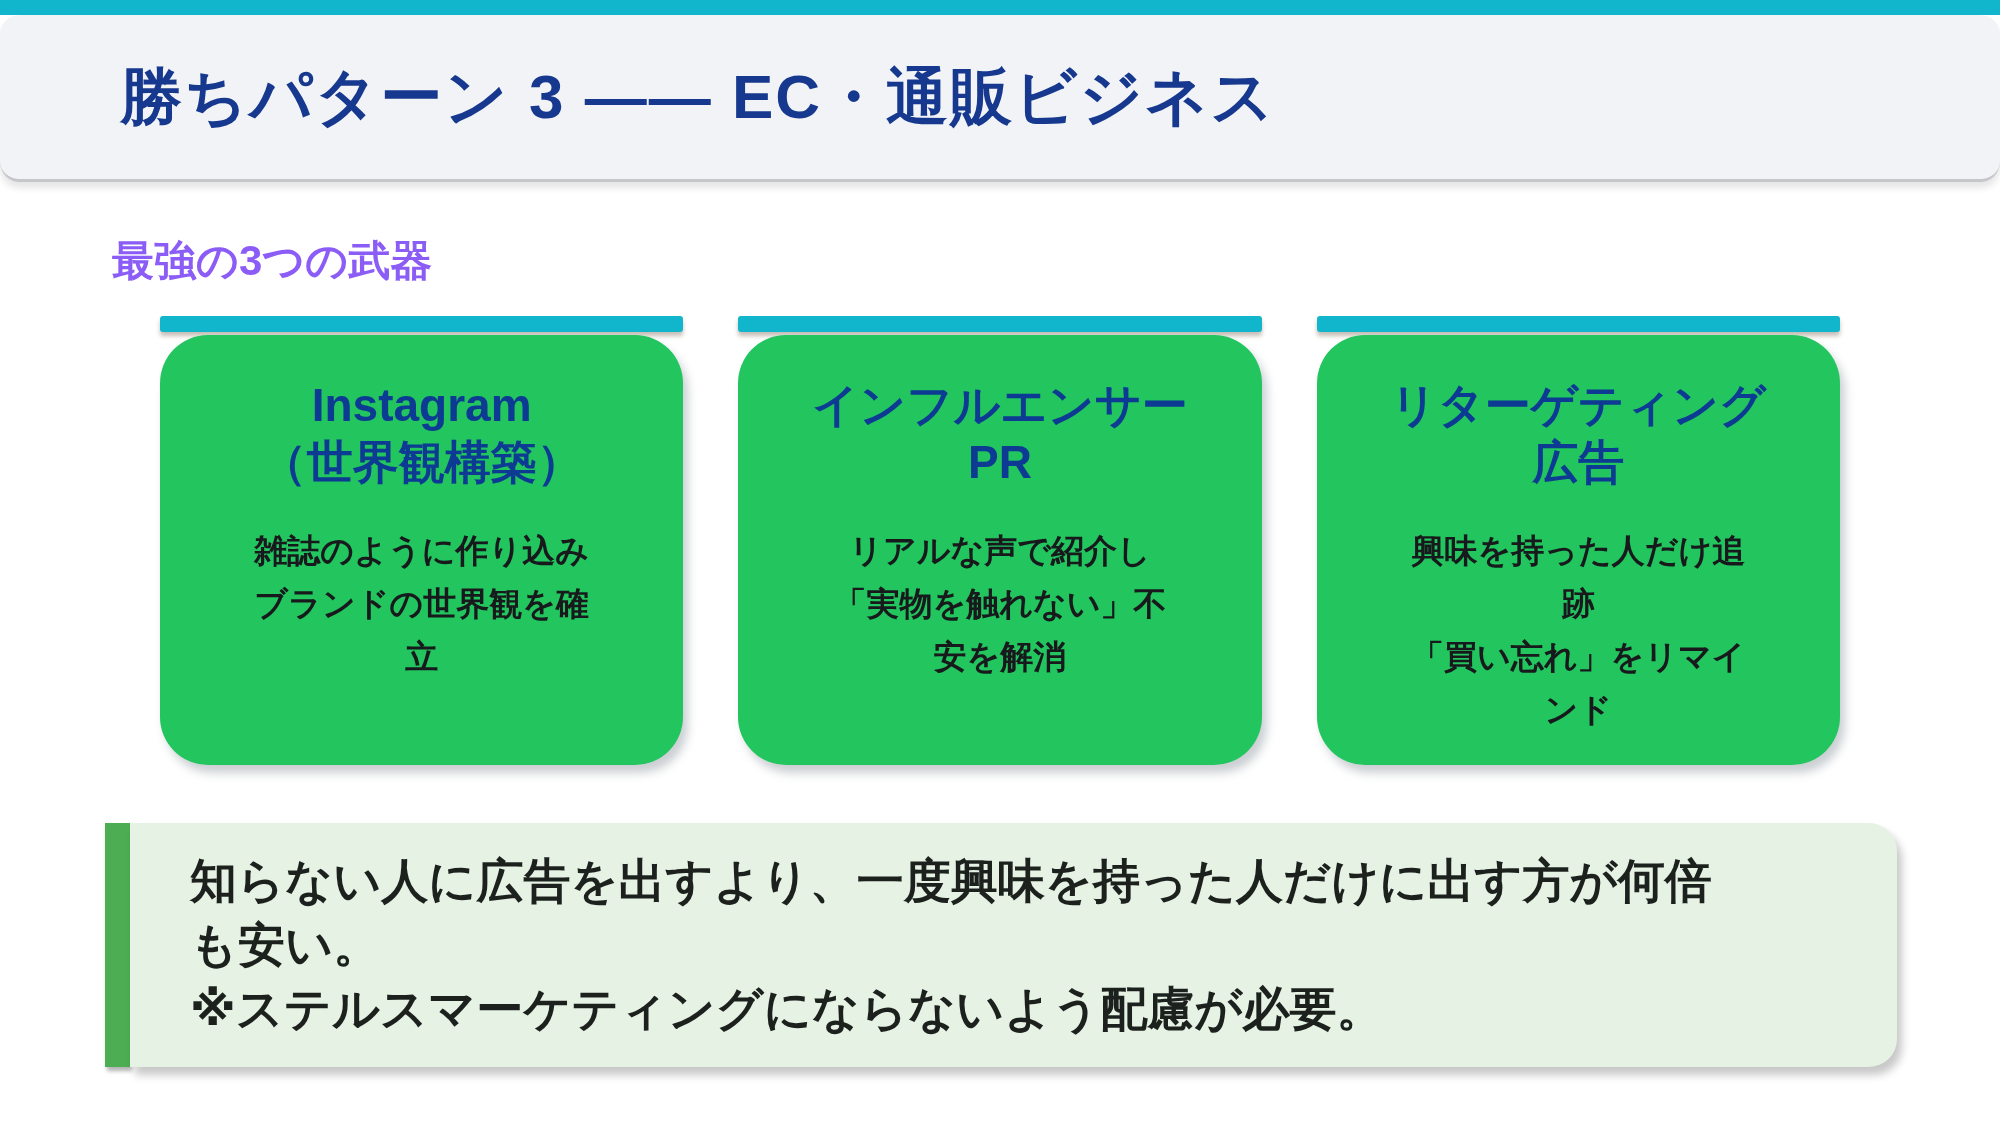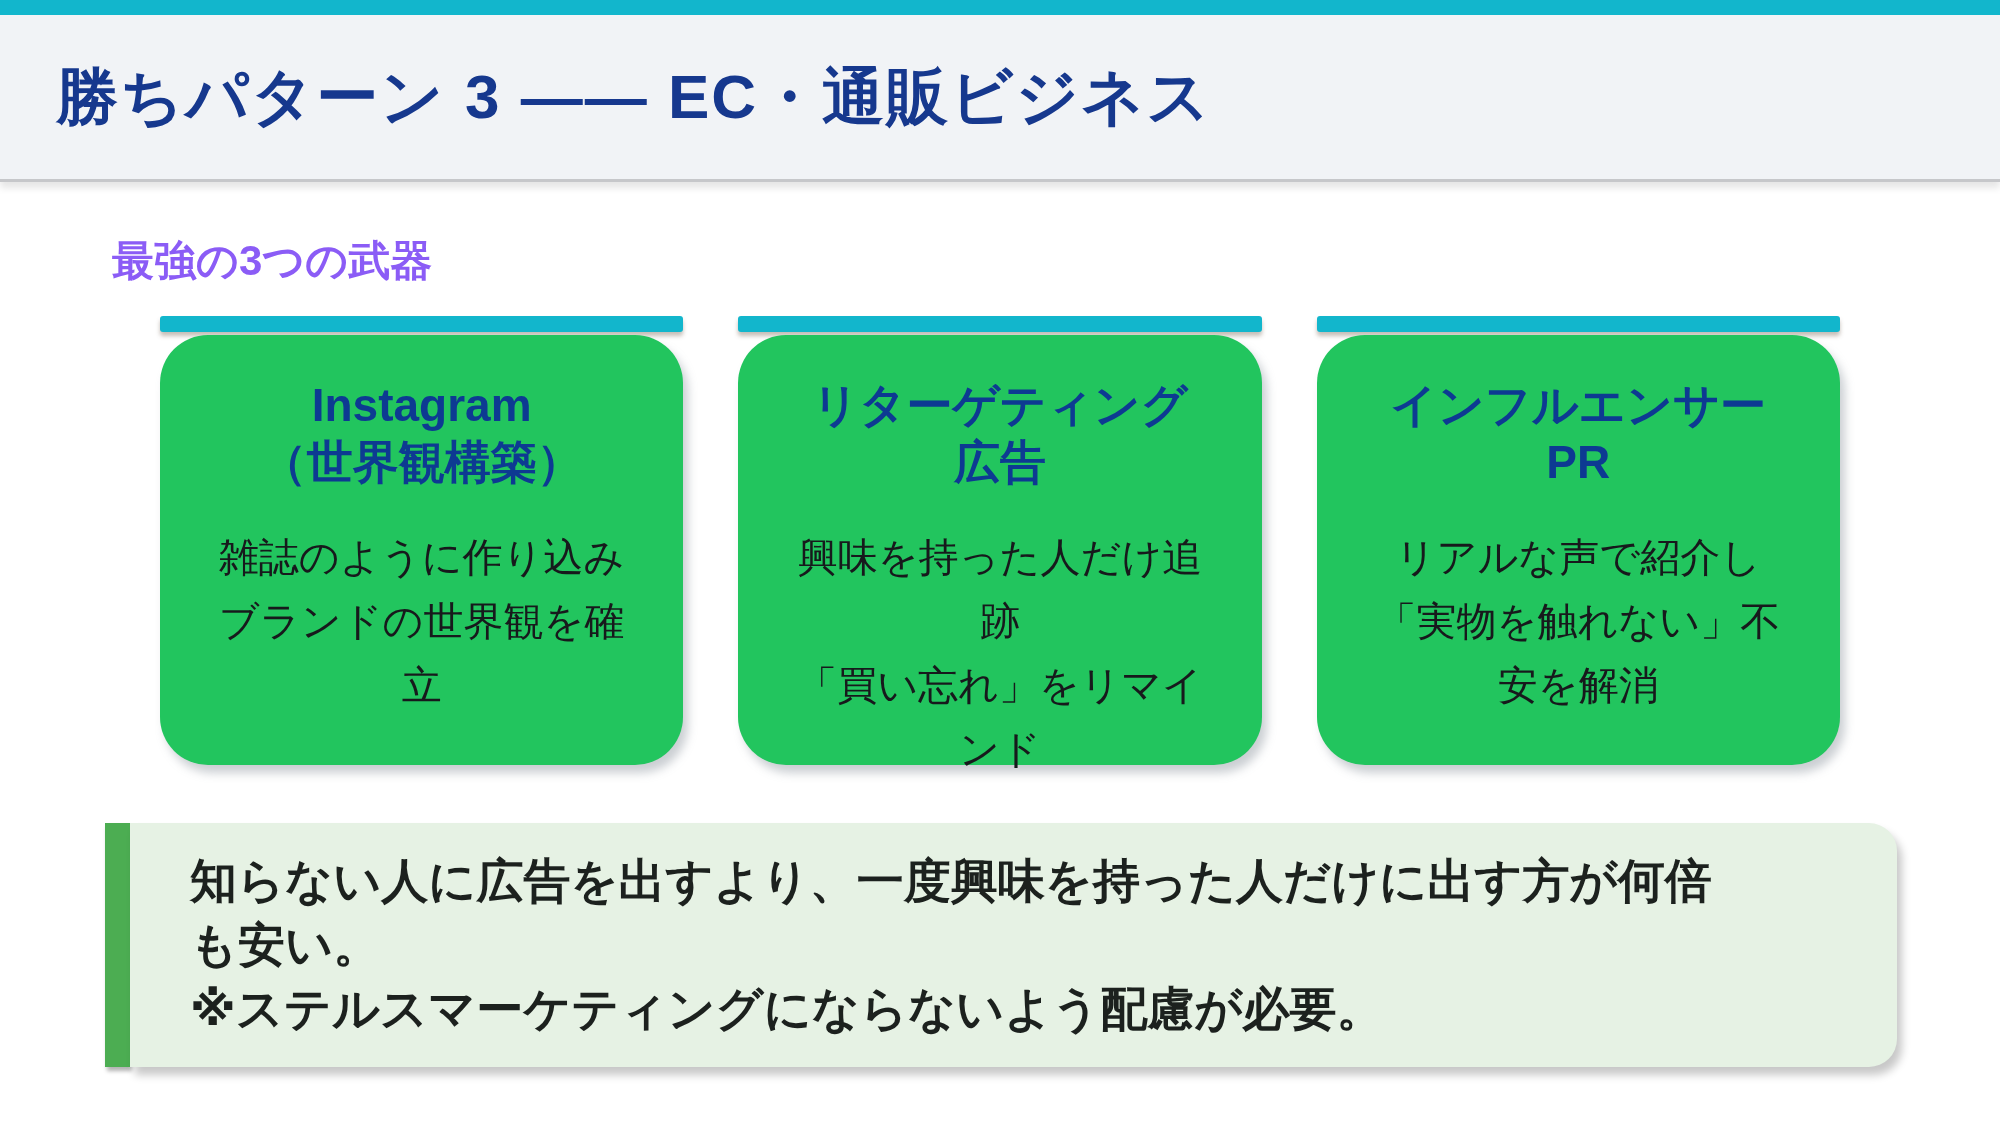--- a/index.html
+++ b/index.html
@@ -22,22 +22,23 @@
     width: 100%;
     background: #12b6cc;
   }
   .header {
     height: 164px;
     background: #f1f3f6;
     border-bottom: 3px solid #c6c7ca;
     box-shadow: 0 6px 7px rgba(0,0,0,0.10);
     display: flex;
     align-items: center;
-    padding-left: 56px;
+    padding-left: 120px;
     box-sizing: content-box;
+    border-radius: 20px;
   }
   .title {
     margin: 0;
     font-size: 62px;
     font-weight: bold;
     color: #16388e;
     letter-spacing: 2px;
     line-height: 1.1;
   }
   .section-label {
@@ -76,22 +77,22 @@
   .card-title {
     margin: 0;
     font-size: 46px;
     font-weight: bold;
     color: #0d3a92;
     line-height: 1.24;
     white-space: pre-line;
   }
   .card-text {
     margin: 34px 0 0 0;
-    font-size: 40px;
-    font-weight: normal;
+    font-size: 33px;
+    font-weight: bold;
     color: #17191c;
     line-height: 1.6;
     white-space: pre-line;
   }
   .callout {
     margin: 58px 16px 0 105px;
     width: 1792px;
     display: flex;
     align-items: stretch;
   }
@@ -139,37 +140,37 @@
 （世界観構築）</h2>
         <p class="card-text">雑誌のように作り込み
 ブランドの世界観を確
 立</p>
       </div>
     </div>
 
     <div class="card">
       <div class="card-top-bar"></div>
       <div class="card-body">
+        <h2 class="card-title">インフルエンサー
+PR</h2>
+        <p class="card-text">リアルな声で紹介し
+「実物を触れない」不
+安を解消</p>
+      </div>
+    </div>
+
+    <div class="card">
+      <div class="card-top-bar"></div>
+      <div class="card-body">
         <h2 class="card-title">リターゲティング
 広告</h2>
         <p class="card-text">興味を持った人だけ追
 跡
 「買い忘れ」をリマイ
 ンド</p>
-      </div>
-    </div>
-
-    <div class="card">
-      <div class="card-top-bar"></div>
-      <div class="card-body">
-        <h2 class="card-title">インフルエンサー
-PR</h2>
-        <p class="card-text">リアルな声で紹介し
-「実物を触れない」不
-安を解消</p>
       </div>
     </div>
 
   </div>
 
   <div class="callout">
     <div class="callout-accent"></div>
     <div class="callout-box">
       <p class="callout-text">知らない人に広告を出すより、一度興味を持った人だけに出す方が何倍
 も安い。

